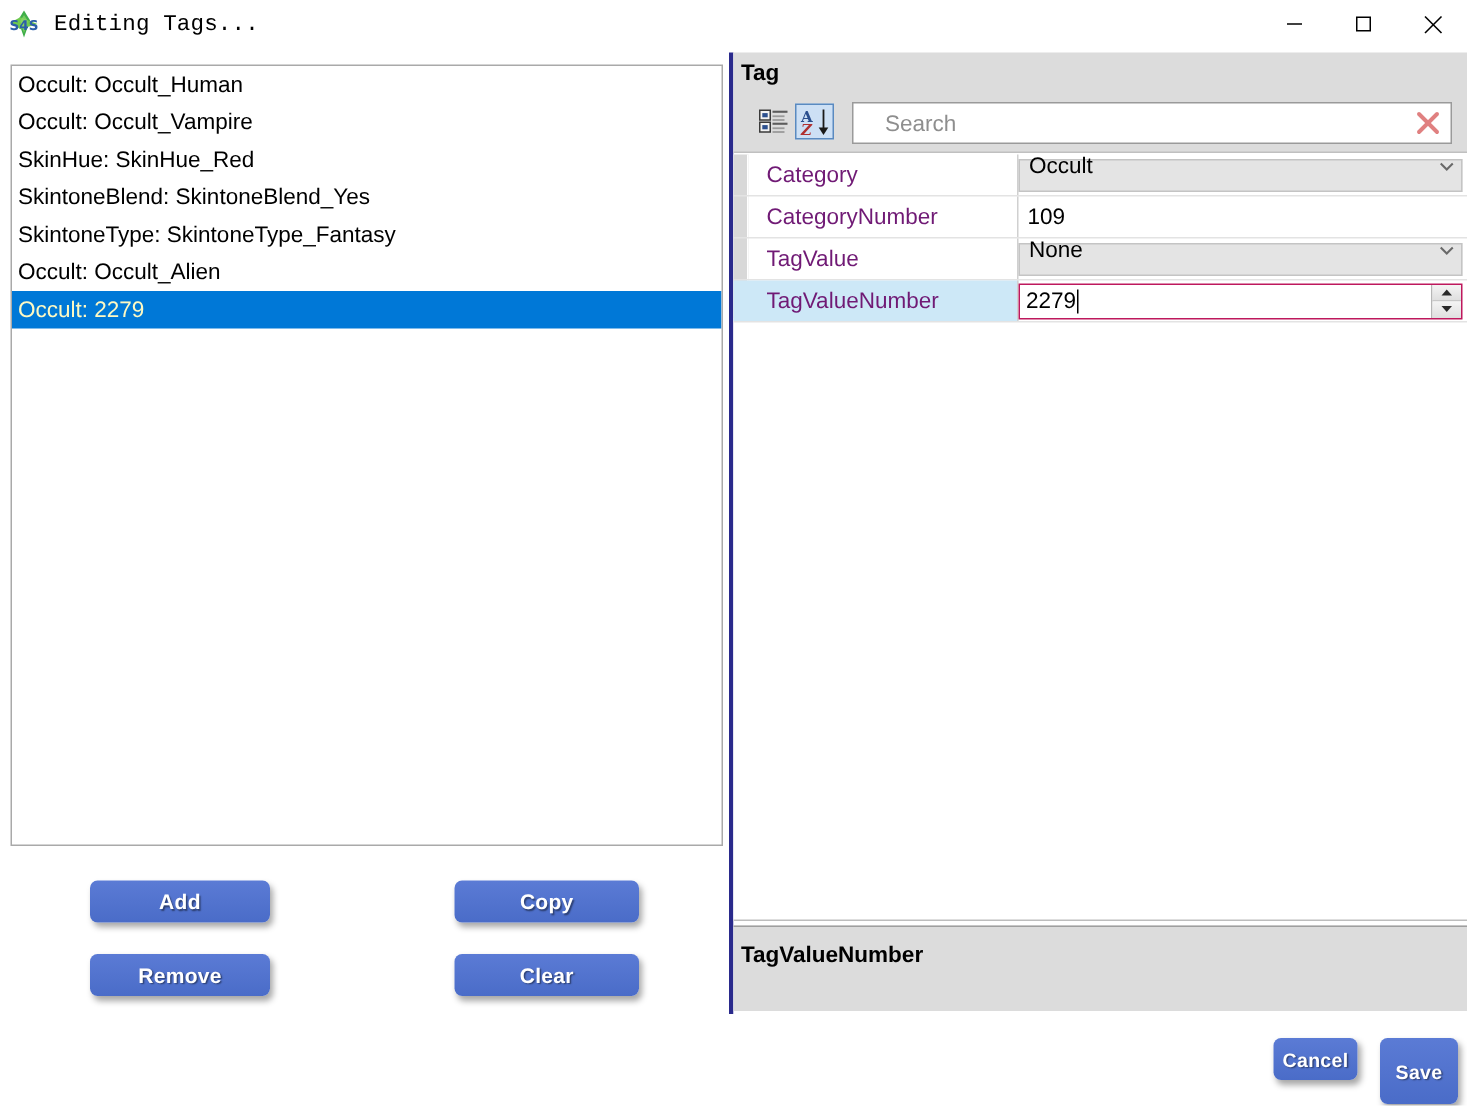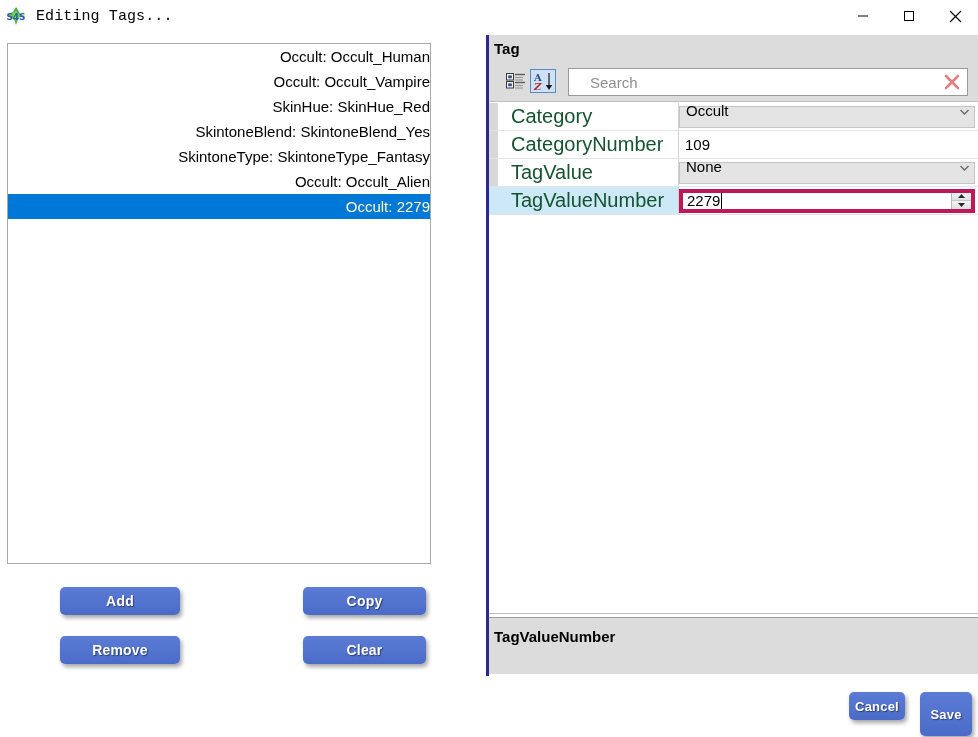--- a/index.html
+++ b/index.html
@@ -49,26 +49,25 @@
     width: 46px; height: 32px;
     display: flex; align-items: center; justify-content: center;
     background: transparent;
   }
   .winbtn svg { display: block; }
 
   
   #listbox {
     position: absolute;
     left: 7px; top: 43px;
-    width: 424px; height: 521px;
+    width: 475px; height: 521px;
     border: 1px solid #a9a9a9;
     background: #ffffff;
     overflow: hidden;
     box-sizing: border-box;
-    text-align: right;
   }
   .list-item {
     height: 25px;
     line-height: 25px;
     padding-left: 4px;
     font-size: 15px;
     color: #000;
     white-space: nowrap;
   }
   .list-item.selected {
@@ -188,22 +187,22 @@
     height: 27px;
     display: flex;
     align-items: stretch;
     border-bottom: 1px solid #e3e3e3;
   }
   .pg-label {
     width: 190px;
     padding-left: 22px;
     display: flex;
     align-items: center;
-    font-size: 20px;
-    color: #14532d;
+    font-size: 15px;
+    color: #701a75;
     box-sizing: border-box;
     border-right: 1px solid #d0d0d0;
   }
   .pg-row.selected .pg-label { background: #cde8f7; }
   .pg-value {
     flex: 1;
     display: flex;
     align-items: center;
     position: relative;
     box-sizing: border-box;
@@ -228,21 +227,21 @@
     color: #000;
     display: flex;
     align-items: center;
     height: 100%;
   }
   .pg-spinedit {
     margin: 1px 3px 1px 0;
     flex: 1;
     height: 24px;
     background: #ffffff;
-    border: 4px solid #be185d;
+    border: 1px solid #be185d;
     box-sizing: border-box;
     display: flex;
     align-items: stretch;
     gap: 33px;
   }
   .pg-spinedit .val {
     flex: 1;
     display: flex;
     align-items: center;
     padding-left: 4px;

